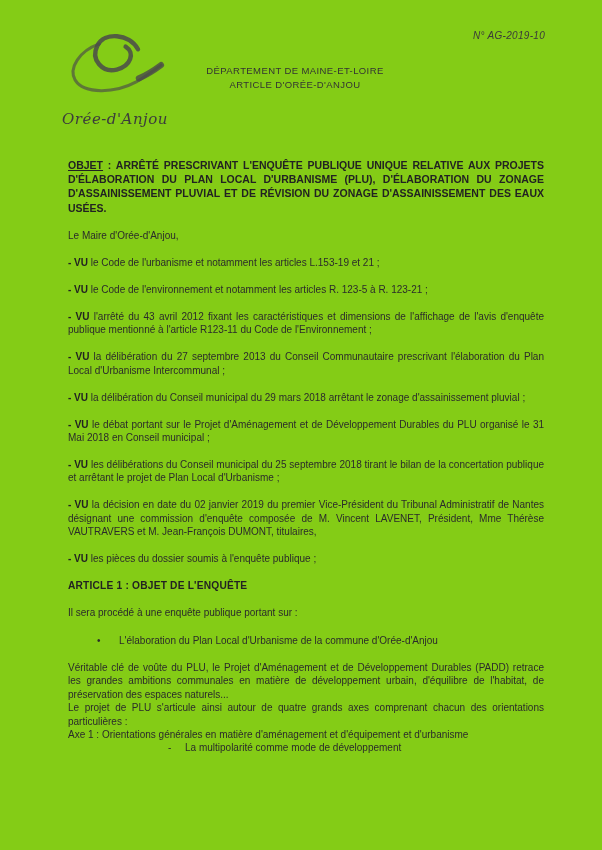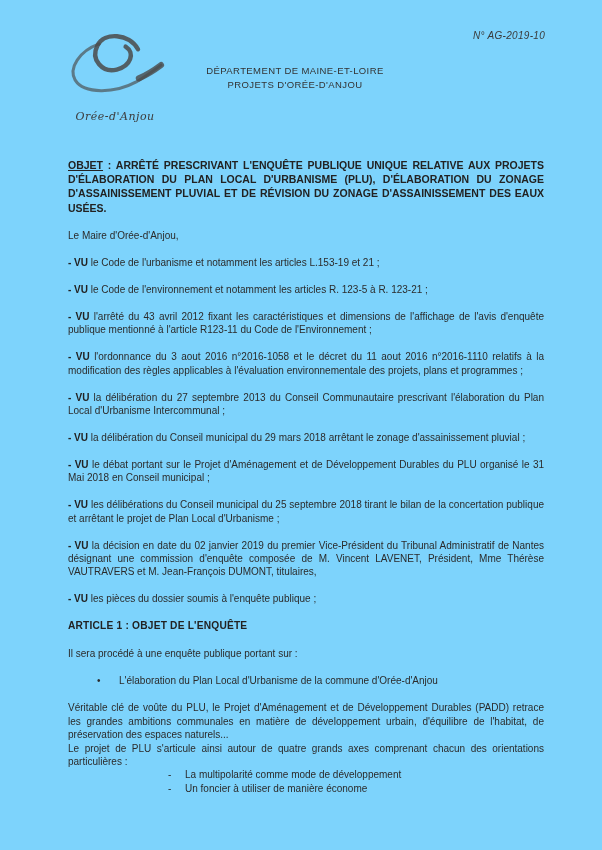--- a/index.html
+++ b/index.html
@@ -1,37 +1,37 @@
 <!DOCTYPE html>
 <html lang="fr"><head>
 <meta charset="utf-8">
 <style>
   html,body { margin:0; padding:0; }
   body { background:#d9d9d9; font-family:"Liberation Sans", sans-serif; }
   .page {
     position:relative;
     width:602px; height:850px;
     margin:0 auto;
-    background:#7dd3fc;
+    background:#84cc16;
     color:#2b2b2b;
     overflow:hidden;
     box-sizing:border-box;
   }
   
   .header { position:relative; height:150px; }
   .doc-number {
     position:absolute; top:30px; right:57px;
     font-style:italic; font-size:10px; color:#3a3a3a; letter-spacing:0.3px;
   }
   .logo {
     position:absolute; left:55px; top:28px; width:120px; text-align:center;
   }
   .logo-caption {
     font-family:"DejaVu Serif", serif;
-    font-style:italic; font-size:11px; color:#3c3c3c;
+    font-style:italic; font-size:15px; color:#3c3c3c;
     margin-top:-6px; letter-spacing:0.5px;
   }
   .header-center {
     position:absolute; left:0; right:12px; top:64px;
     text-align:center; font-size:9.5px; letter-spacing:0.4px; color:#333;
     line-height:14px;
   }
   .doc-title {
     position:absolute; left:0; right:0; top:106px;
     text-align:center; font-weight:bold; font-size:10.5px; letter-spacing:0.5px; color:#222;
@@ -82,57 +82,53 @@
             <path d="M42 18 C20 26 7 45 15 59 C25 75 60 74 84 61 C96 54 104 48 112 42" stroke-width="3.4" opacity="0.65"></path>
             <path d="M112 42 C104 48 96 53 87 57" stroke-width="7" opacity="0.8"></path>
           </g>
         </svg>
       </span>
       <div class="logo-caption">Orée-d'Anjou</div>
     </div>
 
     <div class="header-center">
       <div>DÉPARTEMENT DE MAINE-ET-LOIRE</div>
-      <div>PROJETS D'ORÉE-D'ANJOU</div>
+      <div>ARTICLE D'ORÉE-D'ANJOU</div>
     </div>
 
   </div>
 
   <div class="content">
 
     <p class="subject"><span class="underlined">OBJET</span><span> : </span><span>ARRÊTÉ PRESCRIVANT L'ENQUÊTE PUBLIQUE UNIQUE RELATIVE AUX PROJETS D'ÉLABORATION DU PLAN LOCAL D'URBANISME (PLU), D'ÉLABORATION DU ZONAGE D'ASSAINISSEMENT PLUVIAL ET DE RÉVISION DU ZONAGE D'ASSAINISSEMENT DES EAUX USÉES.</span></p>
 
     <p class="salutation">Le Maire d'Orée-d'Anjou,</p>
 
     <p class="vu"><b>- VU</b><span> le Code de l'urbanisme et notamment les articles L.153-19 et 21 ;</span></p>
     <p class="vu"><b>- VU</b><span> le Code de l'environnement et notamment les articles R. 123-5 à R. 123-21 ;</span></p>
     <p class="vu"><b>- VU</b><span> l'arrêté du 43 avril 2012 fixant les caractéristiques et dimensions de l'affichage de l'avis d'enquête publique mentionné à l'article R123-11 du Code de l'Environnement ;</span></p>
-    <p class="vu"><b>- VU</b><span> l'ordonnance du 3 aout 2016 n°2016-1058 et le décret du 11 aout 2016 n°2016-1110 relatifs à la modification des règles applicables à l'évaluation environnementale des projets, plans et programmes ;</span></p>
     <p class="vu"><b>- VU</b><span> la délibération du 27 septembre 2013 du Conseil Communautaire prescrivant l'élaboration du Plan Local d'Urbanisme Intercommunal ;</span></p>
     <p class="vu"><b>- VU</b><span> la délibération du Conseil municipal du 29 mars 2018 arrêtant le zonage d'assainissement pluvial ;</span></p>
     <p class="vu"><b>- VU</b><span> le débat portant sur le Projet d'Aménagement et de Développement Durables du PLU organisé le 31 Mai 2018 en Conseil municipal ;</span></p>
     <p class="vu"><b>- VU</b><span> les délibérations du Conseil municipal du 25 septembre 2018 tirant le bilan de la concertation publique et arrêtant le projet de Plan Local d'Urbanisme ;</span></p>
     <p class="vu"><b>- VU</b><span> la décision en date du 02 janvier 2019 du premier Vice-Président du Tribunal Administratif de Nantes désignant une commission d'enquête composée de M. Vincent LAVENET, Président, Mme Thérèse VAUTRAVERS et M. Jean-François DUMONT, titulaires,</span></p>
     <p class="vu"><b>- VU</b><span> les pièces du dossier soumis à l'enquête publique ;</span></p>
 
     <p class="article-heading">ARTICLE 1 : OBJET DE L'ENQUÊTE</p>
 
     <p class="intro">Il sera procédé à une enquête publique portant sur :</p>
 
     <div class="bullet-row">
       <span class="bullet-glyph"></span>
       <span>L'élaboration du Plan Local d'Urbanisme de la commune d'Orée-d'Anjou</span>
     </div>
 
     <p class="tight-para">Véritable clé de voûte du PLU, le Projet d'Aménagement et de Développement Durables (PADD) retrace les grandes ambitions communales en matière de développement urbain, d'équilibre de l'habitat, de préservation des espaces naturels...</p>
     <p class="tight-para">Le projet de PLU s'articule ainsi autour de quatre grands axes comprenant chacun des orientations particulières :</p>
+    <p class="tight-para axis-line">Axe 1 : Orientations générales en matière d'aménagement et d'équipement et d'urbanisme</p>
 
     <div class="dash-row">
       <span class="dash-glyph"></span>
       <span>La multipolarité comme mode de développement</span>
-    </div>
-    <div class="dash-row">
-      <span class="dash-glyph"></span>
-      <span>Un foncier à utiliser de manière économe</span>
     </div>
 
   </div>
 </div>
 
 </body></html>

